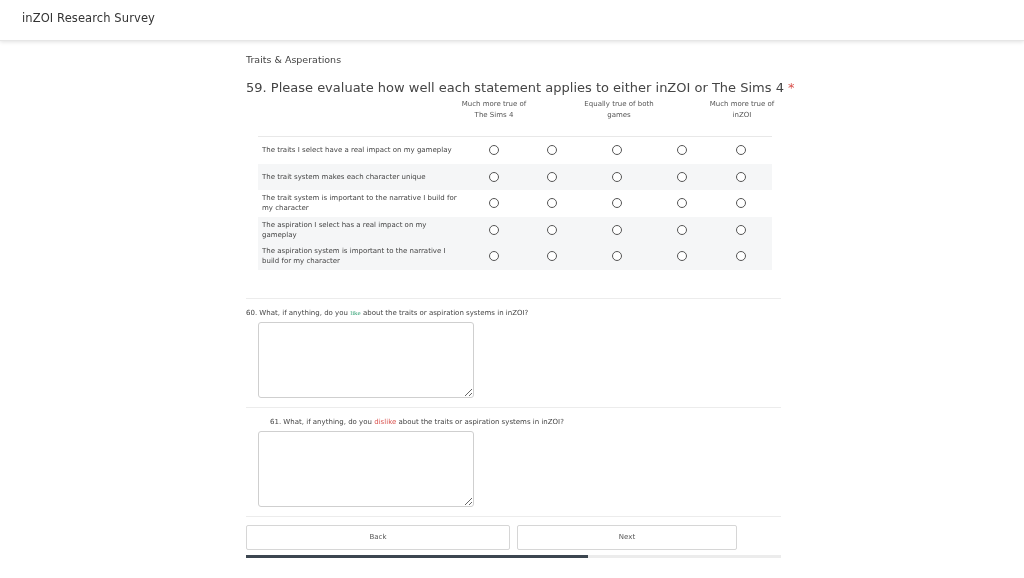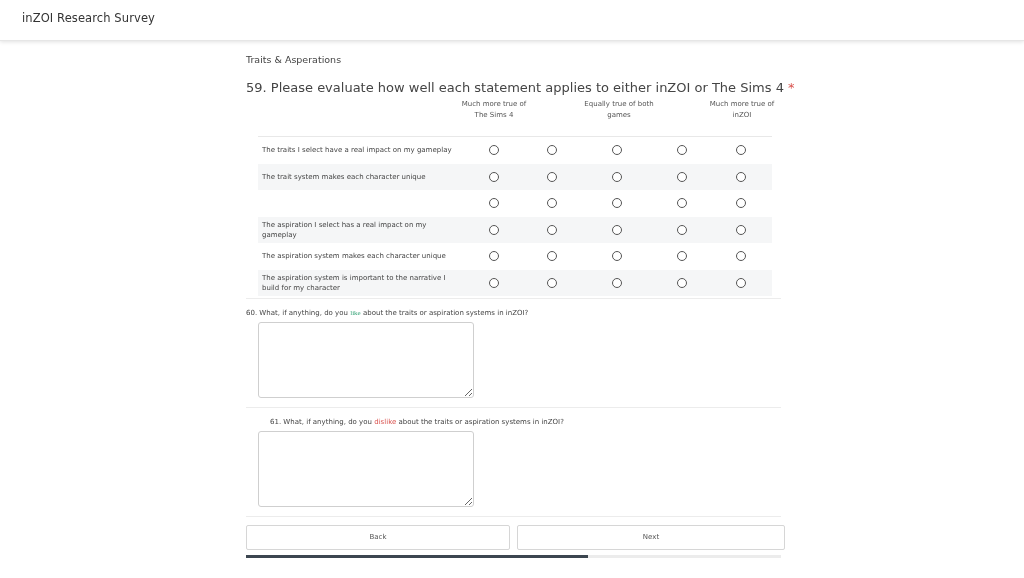--- a/index.html
+++ b/index.html
@@ -22,21 +22,21 @@
   .sep { position: absolute; left: 0; width: 535px; height: 1px; background: #ececec; }
   .q60 { position: absolute; left: 0; top: 268px; font-size: 7px; color: #444; white-space: nowrap; }
   .like { color: #3aa57a; font-family: Liberation Serif, serif; }
   .dislike { color: #d9534f; }
   .ta { position: absolute; left: 12px; width: 216px; height: 76px; border: 1px solid #cfcfcf; border-radius: 3px; background: #fff; resize: both; }
   .ta1 { top: 281px; }
   .q61 { position: absolute; left: 0; top: 377px; font-size: 7px; color: #444; white-space: nowrap; padding-left: 24px; }
   .ta2 { top: 390px; }
   .btn { position: absolute; top: 484px; height: 25px; border: 1px solid #d6d6d6; border-radius: 2px; background: #fff; font-size: 7px; color: #555; text-align: center; line-height: 23px; cursor: pointer; }
   .btn-back { left: 0; width: 264px; }
-  .btn-next { left: 271px; width: 268px; }
+  .btn-next { left: 271px; width: 220px; }
   .progress { position: absolute; left: 0; top: 514px; width: 535px; height: 3px; background: #ececec; }
   .progress .fill { height: 3px; background: #3c4650; }
 </style>
 </head>
 <body>
 
 <div class="header">
   <span class="title">inZOI Research Survey</span>
 </div>
 
@@ -65,36 +65,29 @@
         </div>
         <div class="mrow alt">
           <div class="stmt">The trait system makes each character unique</div>
           <span class="radio" style="left: 236px;"></span>
           <span class="radio" style="left: 294px;"></span>
           <span class="radio" style="left: 359px;"></span>
           <span class="radio" style="left: 424px;"></span>
           <span class="radio" style="left: 483px;"></span>
         </div>
         <div class="mrow">
+          <div class="stmt">The trait system is important to the narrative I build for my character</div>
           <span class="radio" style="left: 236px;"></span>
           <span class="radio" style="left: 294px;"></span>
           <span class="radio" style="left: 359px;"></span>
           <span class="radio" style="left: 424px;"></span>
           <span class="radio" style="left: 483px;"></span>
         </div>
         <div class="mrow alt">
           <div class="stmt">The aspiration I select has a real impact on my gameplay</div>
-          <span class="radio" style="left: 236px;"></span>
-          <span class="radio" style="left: 294px;"></span>
-          <span class="radio" style="left: 359px;"></span>
-          <span class="radio" style="left: 424px;"></span>
-          <span class="radio" style="left: 483px;"></span>
-        </div>
-        <div class="mrow">
-          <div class="stmt">The aspiration system makes each character unique</div>
           <span class="radio" style="left: 236px;"></span>
           <span class="radio" style="left: 294px;"></span>
           <span class="radio" style="left: 359px;"></span>
           <span class="radio" style="left: 424px;"></span>
           <span class="radio" style="left: 483px;"></span>
         </div>
         <div class="mrow alt">
           <div class="stmt">The aspiration system is important to the narrative I build for my character</div>
           <span class="radio" style="left: 236px;"></span>
           <span class="radio" style="left: 294px;"></span>

